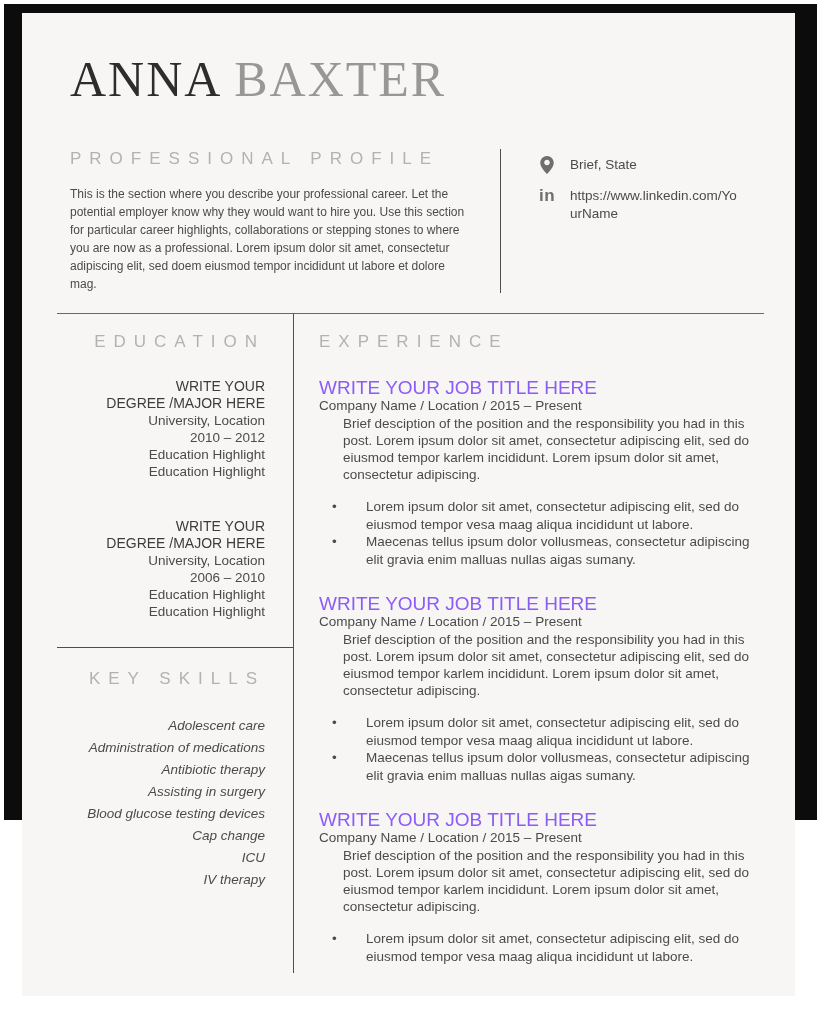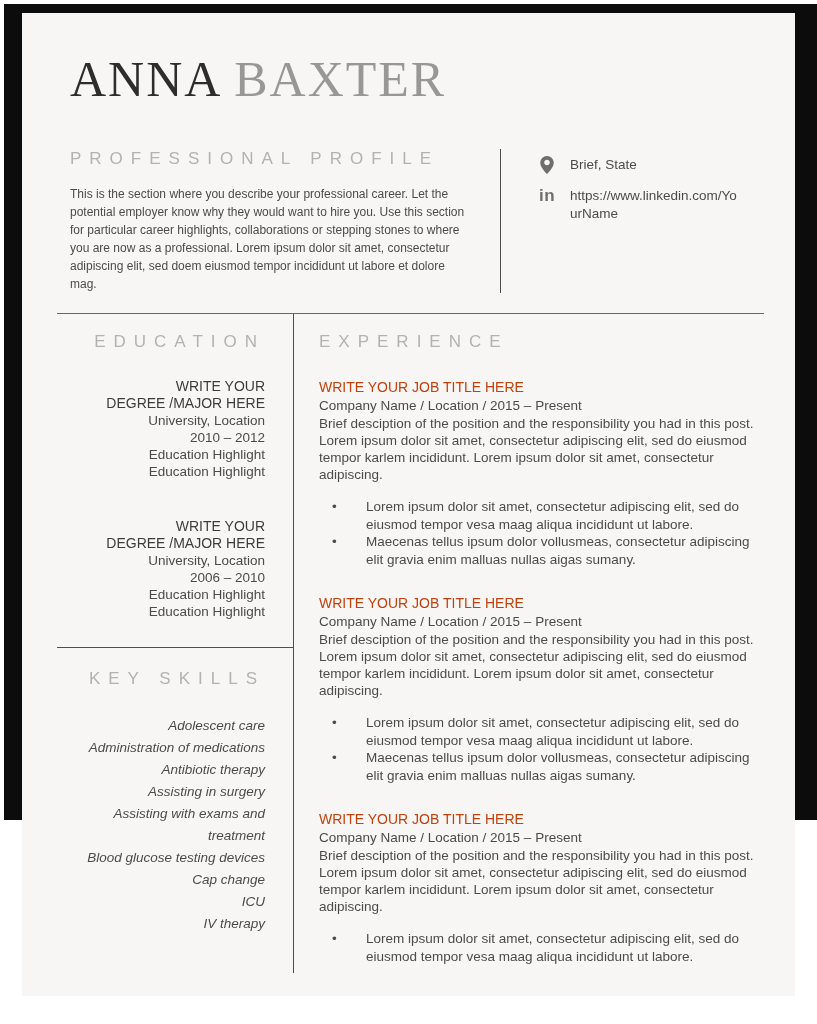--- a/index.html
+++ b/index.html
@@ -40,23 +40,23 @@
   .edu { margin-top:26px; font-size:13.5px; line-height:17px; color:#4b4b4b; }
   .edu.second { margin-top:38px; }
   .edu .deg { font-size:14px; color:#3c3c3c; }
   .left-rule { border:none; border-top:1.5px solid #4e4e4e; margin:27px 0 0 0; }
   .skills-title { margin-top:21px; }
   .skills { margin-top:26px;font-style:italic; }
   .skill { font-size:13.5px; line-height:22px; color:#4b4b4b; }
 
   .right { flex:1; border-left:1.5px solid #4e4e4e; box-sizing:border-box; padding:18px 0 8px 25px; }
   .job { margin-top:27px; }
-  .job-title { font-size:14px; line-height:17px; color:#c2410c; }
+  .job-title { font-size:19px; line-height:17px; color:#8b5cf6; }
   .job-sub { font-size:13.5px; line-height:17px; color:#4b4b4b; margin-top:1px; }
-  .job-desc { font-size:13.5px; line-height:17px; color:#4b4b4b; margin-top:1px; }
+  .job-desc { font-size:13.5px; line-height:17px; color:#4b4b4b; margin-top:1px;margin-left:24px; }
   .bullets { margin-top:15px; }
   .b-row { display:flex; font-size:13.5px; line-height:17.5px; color:#4b4b4b; }
   .b-dot { flex:none; width:47px; padding-left:13px; box-sizing:border-box; }
 </style>
 </head>
 <body>
 
 <div class="frame">
   <div class="page">
 
@@ -119,21 +119,20 @@
 
         <hr class="left-rule">
 
         <div class="pad">
           <div class="sec-title skills-title">KEY SKILLS</div>
           <div class="skills">
             <div class="skill">Adolescent care</div>
             <div class="skill">Administration of medications</div>
             <div class="skill">Antibiotic therapy</div>
             <div class="skill">Assisting in surgery</div>
-            <div class="skill">Assisting with exams and treatment</div>
             <div class="skill">Blood glucose testing devices</div>
             <div class="skill">Cap change</div>
             <div class="skill">ICU</div>
             <div class="skill">IV therapy</div>
           </div>
         </div>
       </div>
 
       <div class="right">
         <div class="sec-title">EXPERIENCE</div>

